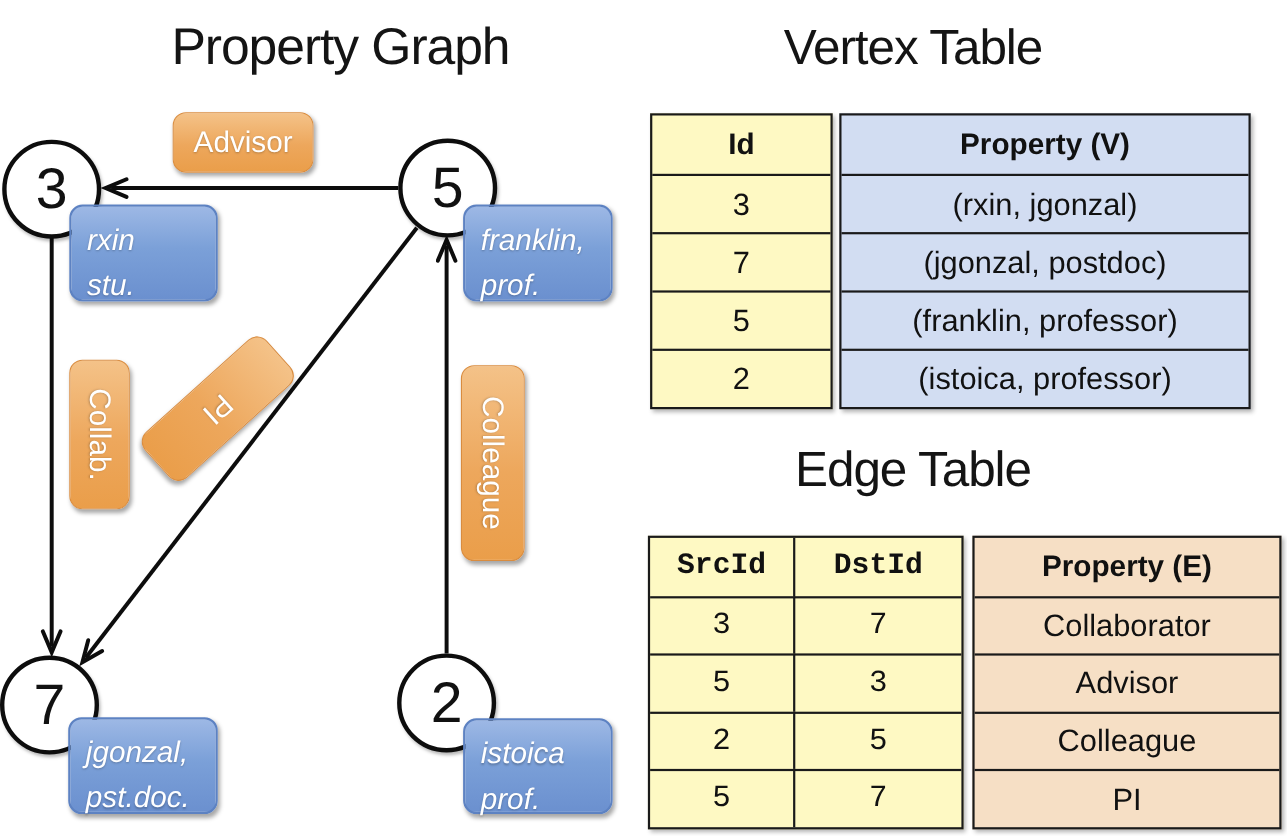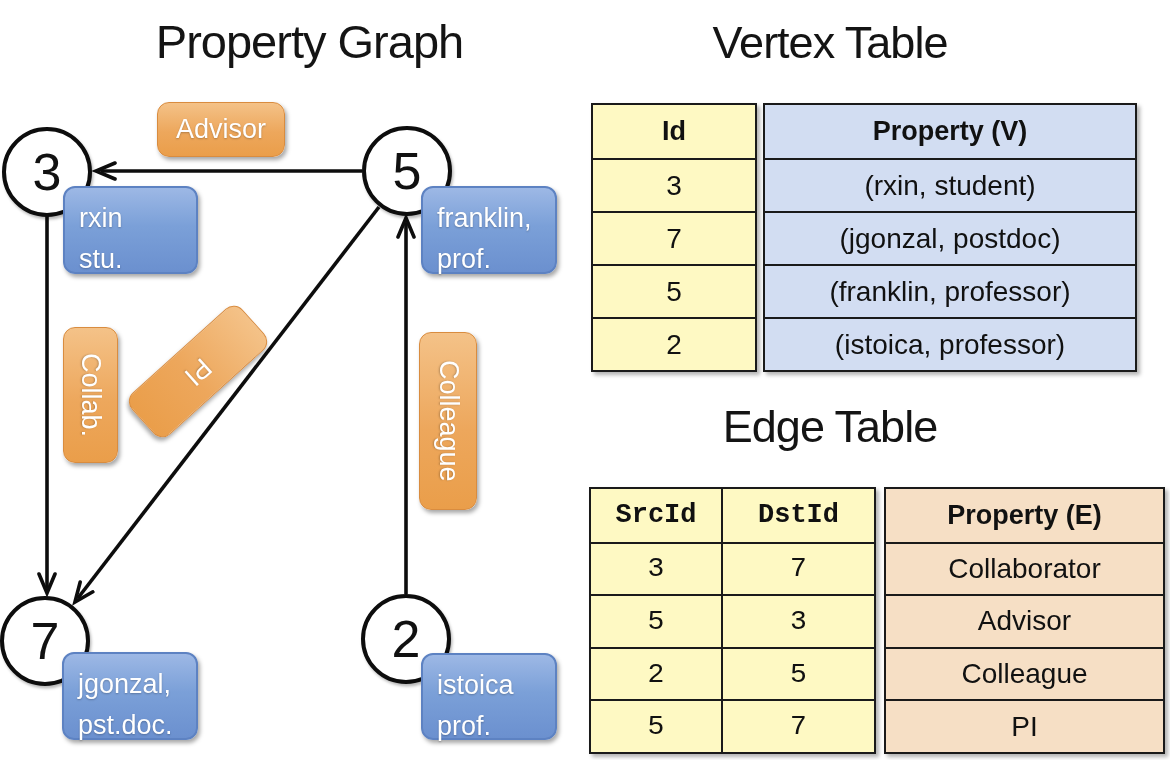--- a/index.html
+++ b/index.html
@@ -26,21 +26,21 @@
     background:linear-gradient(180deg,#f4c288 0%,#eda75c 55%,#ea9e4a 100%);
     border:1.5px solid #d98c3f;color:#fff;
   }
   .pill-blue{
     background:linear-gradient(180deg,#9db8e5 0%,#7ba0d8 45%,#6b90cf 100%);
     border:2px solid #5d82c2;color:#fff;
   }
   .pill-center{display:flex;align-items:center;justify-content:center;}
   .pill-text{font-size:27px;text-shadow:0 1px 2px rgba(0,0,0,.25);}
   .vtext{writing-mode:vertical-rl;} 
-  .vprop{padding:10px 12px 0 14px;line-height:1.5;}
+  .vprop{padding:10px 12px 0 14px;line-height:1.5;font-style:italic;}
   .vprop span{display:block;font-size:27px;text-shadow:0 1px 2px rgba(0,0,0,.25);}
   
   .subtable{
     position:absolute;box-sizing:border-box;border:2px solid #1a1a1a;
     display:grid;box-shadow:2.5px 2.5px 4px rgba(0,0,0,.3);
   }
   .subtable > div{
     display:flex;align-items:center;justify-content:center;
     font-size:28px;color:#111;border-top:2px solid #1a1a1a;
   }
@@ -122,21 +122,21 @@
   <div class="subtable grid1 fill-white" style="left:591px;top:103px;width:166px;height:269px;">
     <div class="hcell">Id</div>
     <div>3</div>
     <div>7</div>
     <div>5</div>
     <div>2</div>
   </div>
 
   <div class="subtable grid1 fill-blue" style="left:763px;top:103px;width:374px;height:269px;">
     <div class="hcell">Property (V)</div>
-    <div>(rxin, student)</div>
+    <div>(rxin, jgonzal)</div>
     <div>(jgonzal, postdoc)</div>
     <div>(franklin, professor)</div>
     <div>(istoica, professor)</div>
   </div>
 
   <div class="subtable grid2 fill-white" style="left:589px;top:487px;width:287px;height:267px;">
     <div class="hcell">SrcId</div>
     <div class="hcell">DstId</div>
     <div>3</div>
     <div>7</div>

